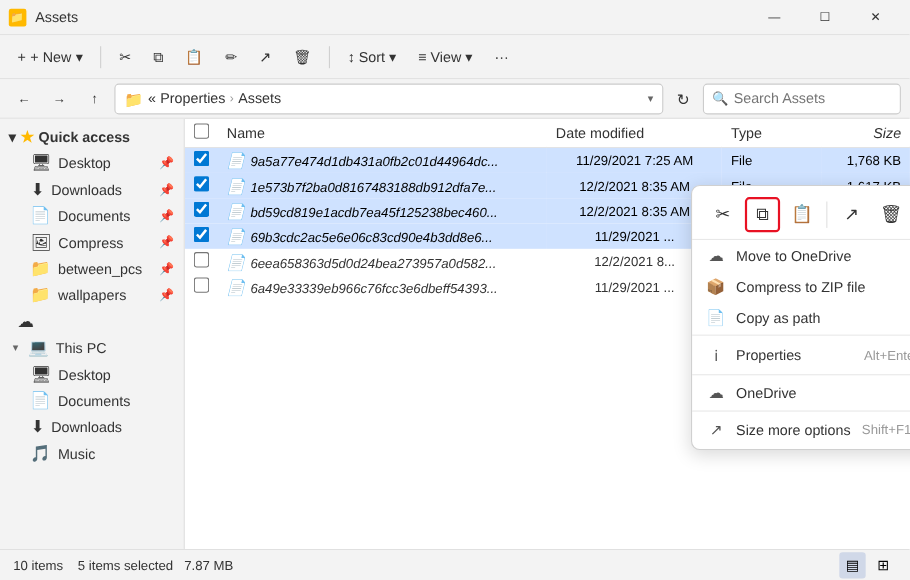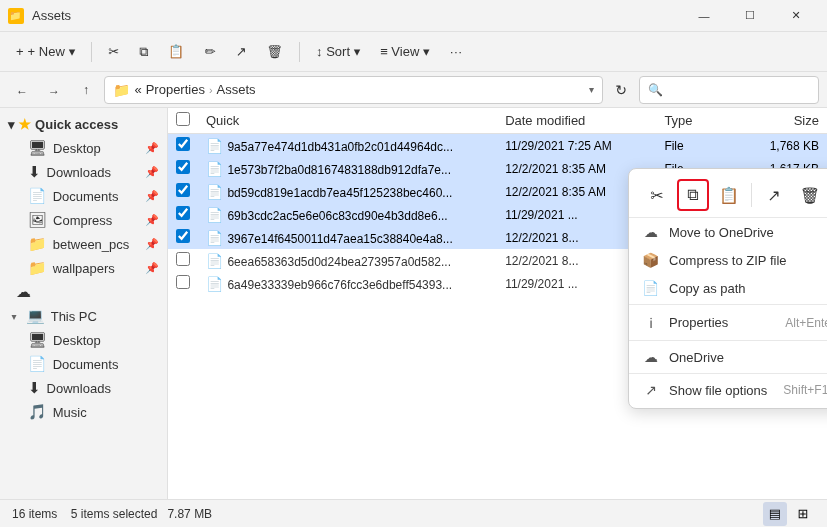--- a/index.html
+++ b/index.html
@@ -81,24 +81,24 @@
     .file-area { flex: 1; overflow: auto; background: white; position: relative; }
     .file-table { width: 100%; border-collapse: collapse; }
     .file-table th {
       text-align: left; padding: 4px 8px; font-size: 13px; font-weight: 400;
       border-bottom: 1px solid #e0e0e0; background: white; color: #333;
       position: sticky; top: 0; z-index: 1;
     }
     .file-table td { padding: 3px 8px; font-size: 12px; color: #333; }
     .checkbox-cell { width: 24px; }
     .checkbox { width: 14px; height: 14px; accent-color: #0078d4; }
-    .name-cell { min-width: 200px; }
+    .name-cell { min-width: 200px; font-style: italic; }
     .file-icon { display: inline-block; margin-right: 4px; font-size: 14px; }
     .type-cell { min-width: 80px; }
-    .date-cell { min-width: 140px; }
+    .date-cell { min-width: 140px; text-align: center; }
     .size-cell { min-width: 70px; text-align: right; }
 
     
     .status-bar {
       display: flex; align-items: center; justify-content: space-between;
       background: #f3f3f3; border-top: 1px solid #e0e0e0;
       height: 28px; padding: 0 12px; font-size: 12px; color: #333;
     }
     .status-right { display: flex; gap: 4px; }
     .view-btn { width: 24px; height: 24px; border: none; background: transparent; border-radius: 3px; cursor: pointer; display: flex; align-items: center; justify-content: center; font-size: 13px; }
@@ -193,20 +193,21 @@
     <span class="breadcrumb-folder-icon">📁</span>
     <span class="breadcrumb-text">«</span>
     <span class="breadcrumb-text">Properties</span>
     <span class="breadcrumb-sep">›</span>
     <span class="breadcrumb-text">Assets</span>
     <span class="breadcrumb-dropdown">▾</span>
   </div>
   <button class="refresh-btn">↻</button>
   <div class="search-box">
     <span class="search-icon">🔍</span>
+    <input class="search-input" type="text" placeholder="Search Assets" style="">
   </div>
 </div>
 
 <div class="main-layout">
 
   <div class="sidebar">
 
     <div class="sidebar-section-header">
       <span>▾</span>
       <span style="color:#ffb900;font-size:14px;">★</span>
@@ -270,24 +271,24 @@
     </div>
   </div>
 
   <div class="file-area">
     <table class="file-table">
       <thead>
         <tr>
           <th class="checkbox-cell">
             <input type="checkbox" class="checkbox" style="">
           </th>
-          <th>Quick</th>
+          <th>Name</th>
           <th>Date modified</th>
           <th>Type</th>
-          <th style="text-align:right;">Size</th>
+          <th style="text-align:right;font-style:italic;">Size</th>
         </tr>
       </thead>
       <tbody id="file-table-body">
       <tr class="selected-row">
       <td class="checkbox-cell">
         <input type="checkbox" class="checkbox" checked="" style="">
       </td>
       <td class="name-cell">
         <span class="file-icon">📄</span>9a5a77e474d1db431a0fb2c01d44964dc...
       </td>
@@ -319,31 +320,20 @@
     </tr>
           <tr class="selected-row">
       <td class="checkbox-cell">
         <input type="checkbox" class="checkbox" checked="" style="">
       </td>
       <td class="name-cell">
         <span class="file-icon">📄</span>69b3cdc2ac5e6e06c83cd90e4b3dd8e6...
       </td>
       <td class="date-cell">11/29/2021 ...</td>
       <td class="type-cell">File</td>
-      <td class="size-cell"></td>
-    </tr>
-          <tr class="selected-row">
-      <td class="checkbox-cell">
-        <input type="checkbox" class="checkbox" checked="" style="">
-      </td>
-      <td class="name-cell">
-        <span class="file-icon">📄</span>3967e14f6450011d47aea15c38840e4a8...
-      </td>
-      <td class="date-cell">12/2/2021 8...</td>
-      <td class="type-cell"></td>
       <td class="size-cell"></td>
     </tr>
           <tr>
       <td class="checkbox-cell">
         <input type="checkbox" class="checkbox" style="">
       </td>
       <td class="name-cell">
         <span class="file-icon">📄</span>6eea658363d5d0d24bea273957a0d582...
       </td>
       <td class="date-cell">12/2/2021 8...</td>
@@ -398,32 +388,32 @@
       </div>
           <div class="context-divider"></div>
           <div class="context-item">
         <span class="context-item-icon">☁</span>
         <span class="context-item-label">OneDrive</span>
 
       </div>
           <div class="context-divider"></div>
           <div class="context-item">
         <span class="context-item-icon">↗</span>
-        <span class="context-item-label">Show file options</span>
+        <span class="context-item-label">Size more options</span>
         <span class="context-item-shortcut">Shift+F10</span>
 
       </div>
         </div>
     </div>
   </div>
 </div>
 
 <div class="status-bar">
   <span>
-    <span>16 items</span>
+    <span>10 items</span>
     &nbsp;&nbsp;
     <span>5 items selected</span>
     &nbsp;
     <span>7.87 MB</span>
   </span>
   <div class="status-right">
     <button class="view-btn active">▤</button>
     <button class="view-btn">⊞</button>
   </div>
 </div>

